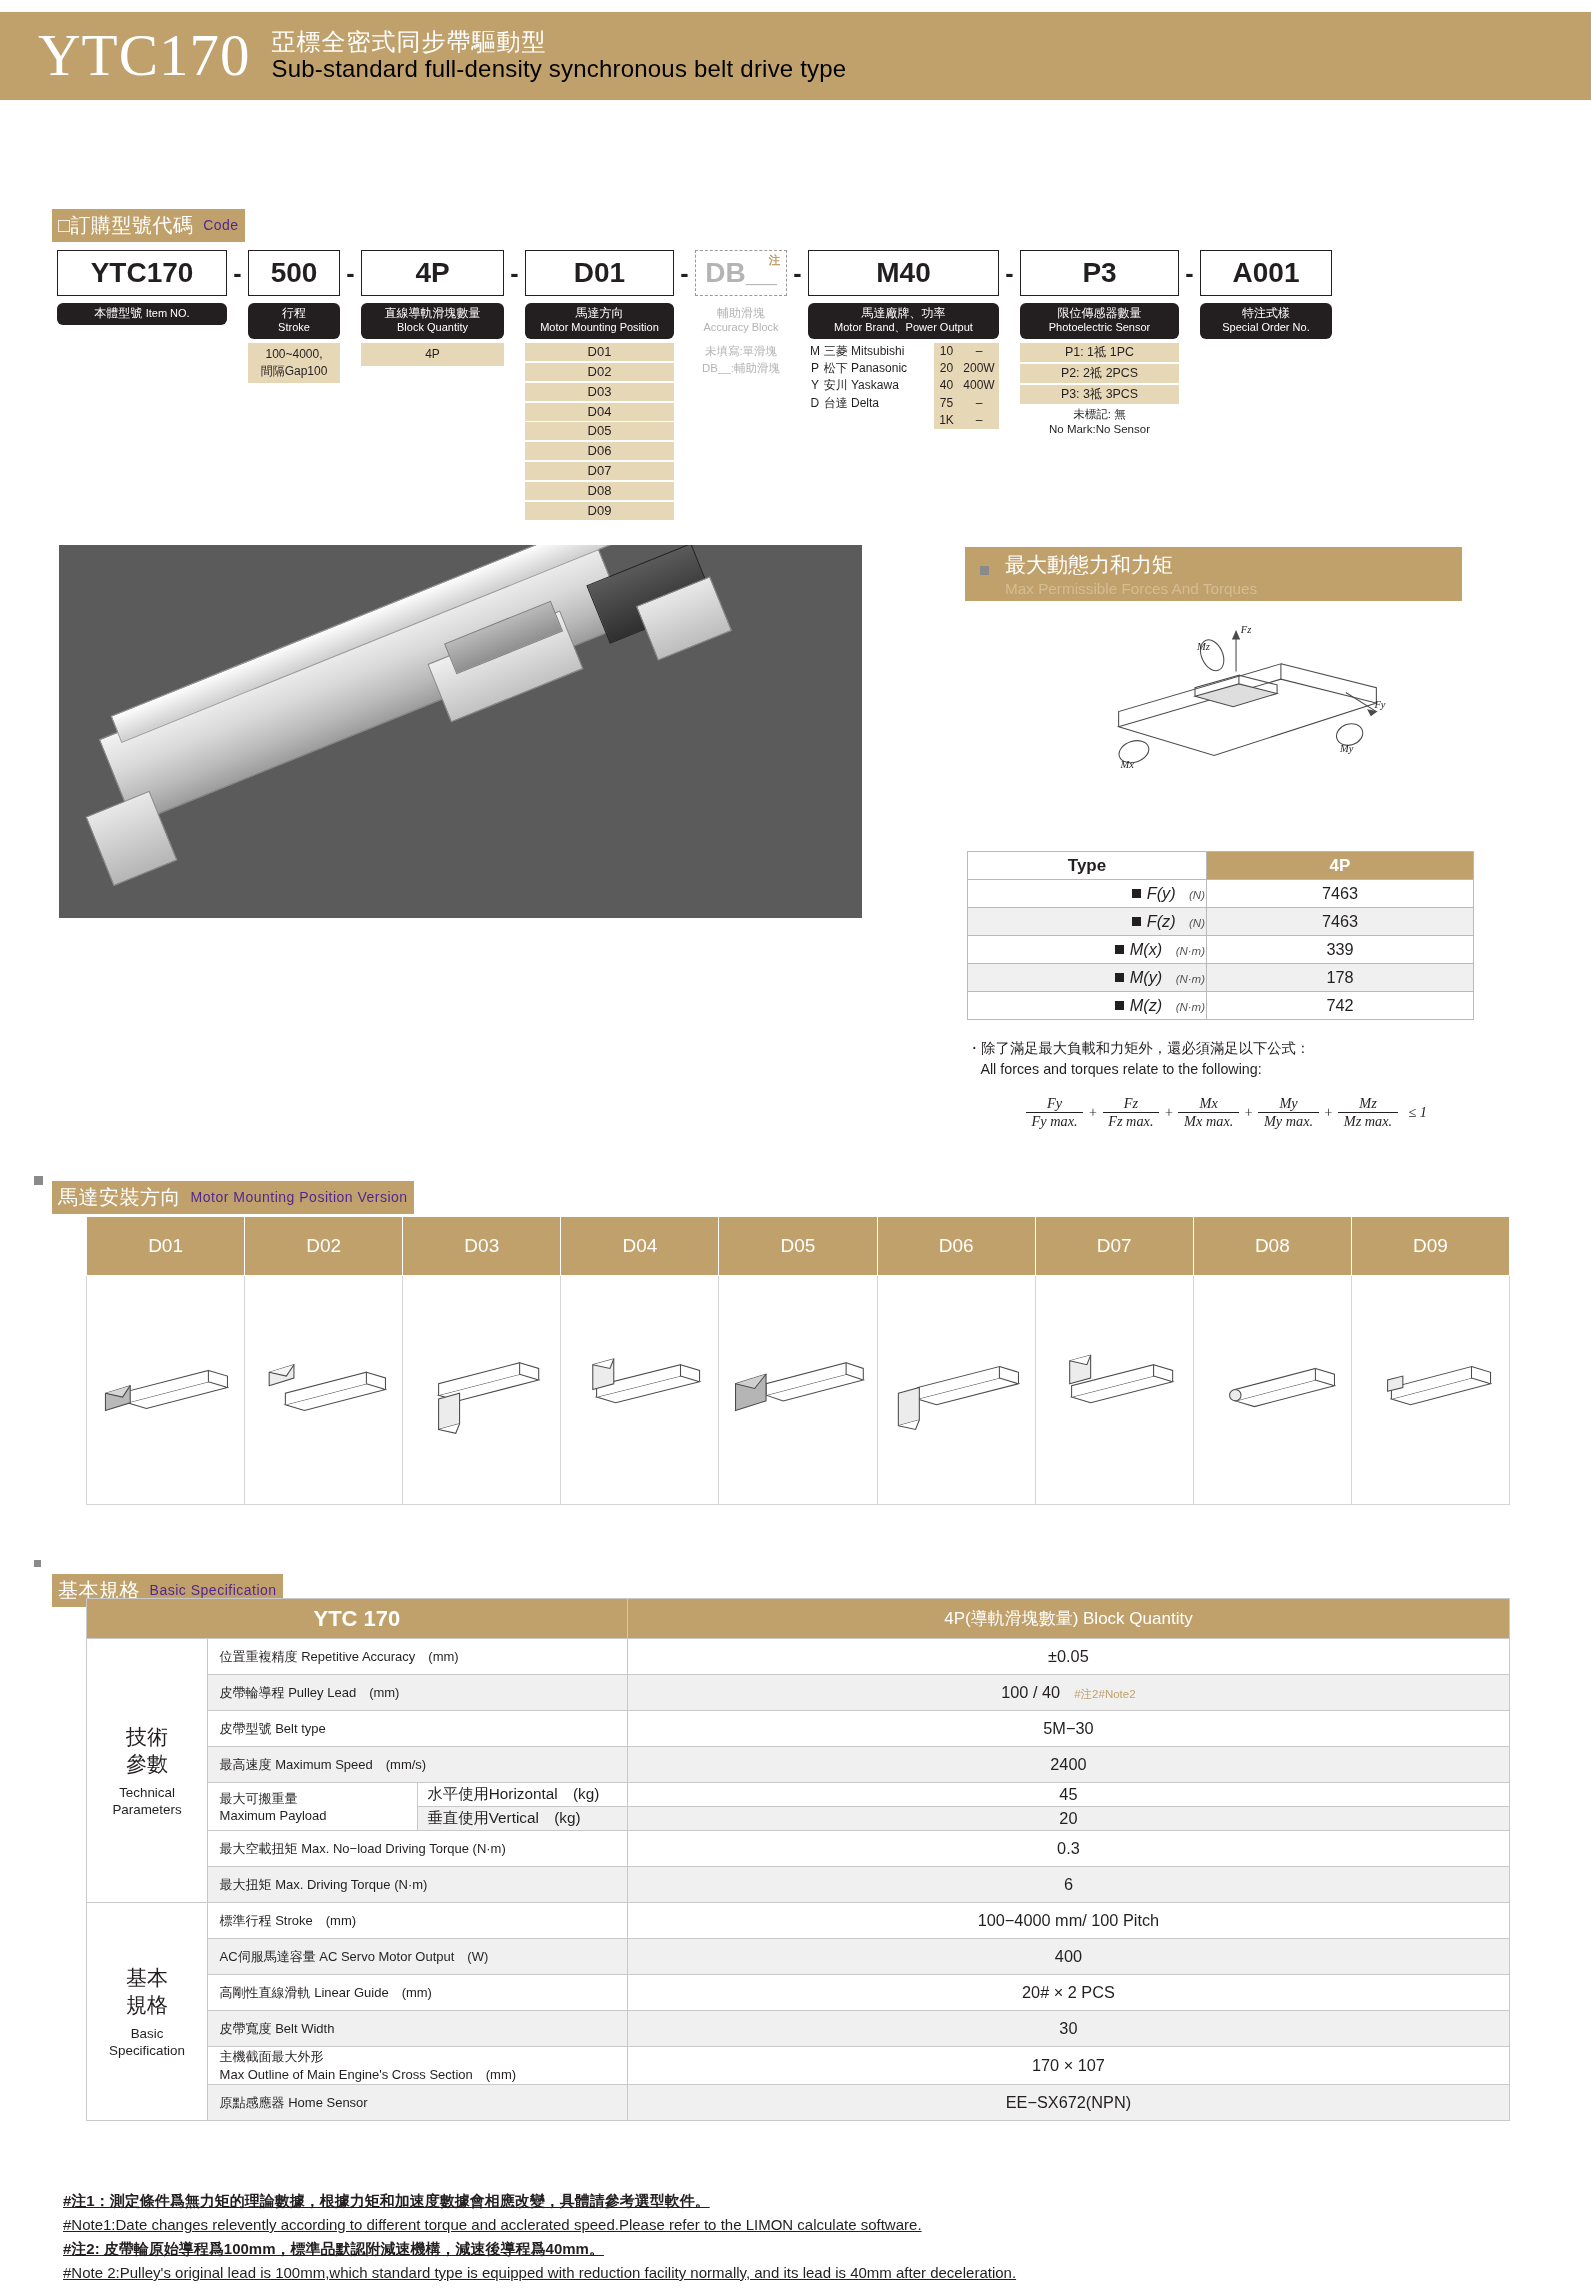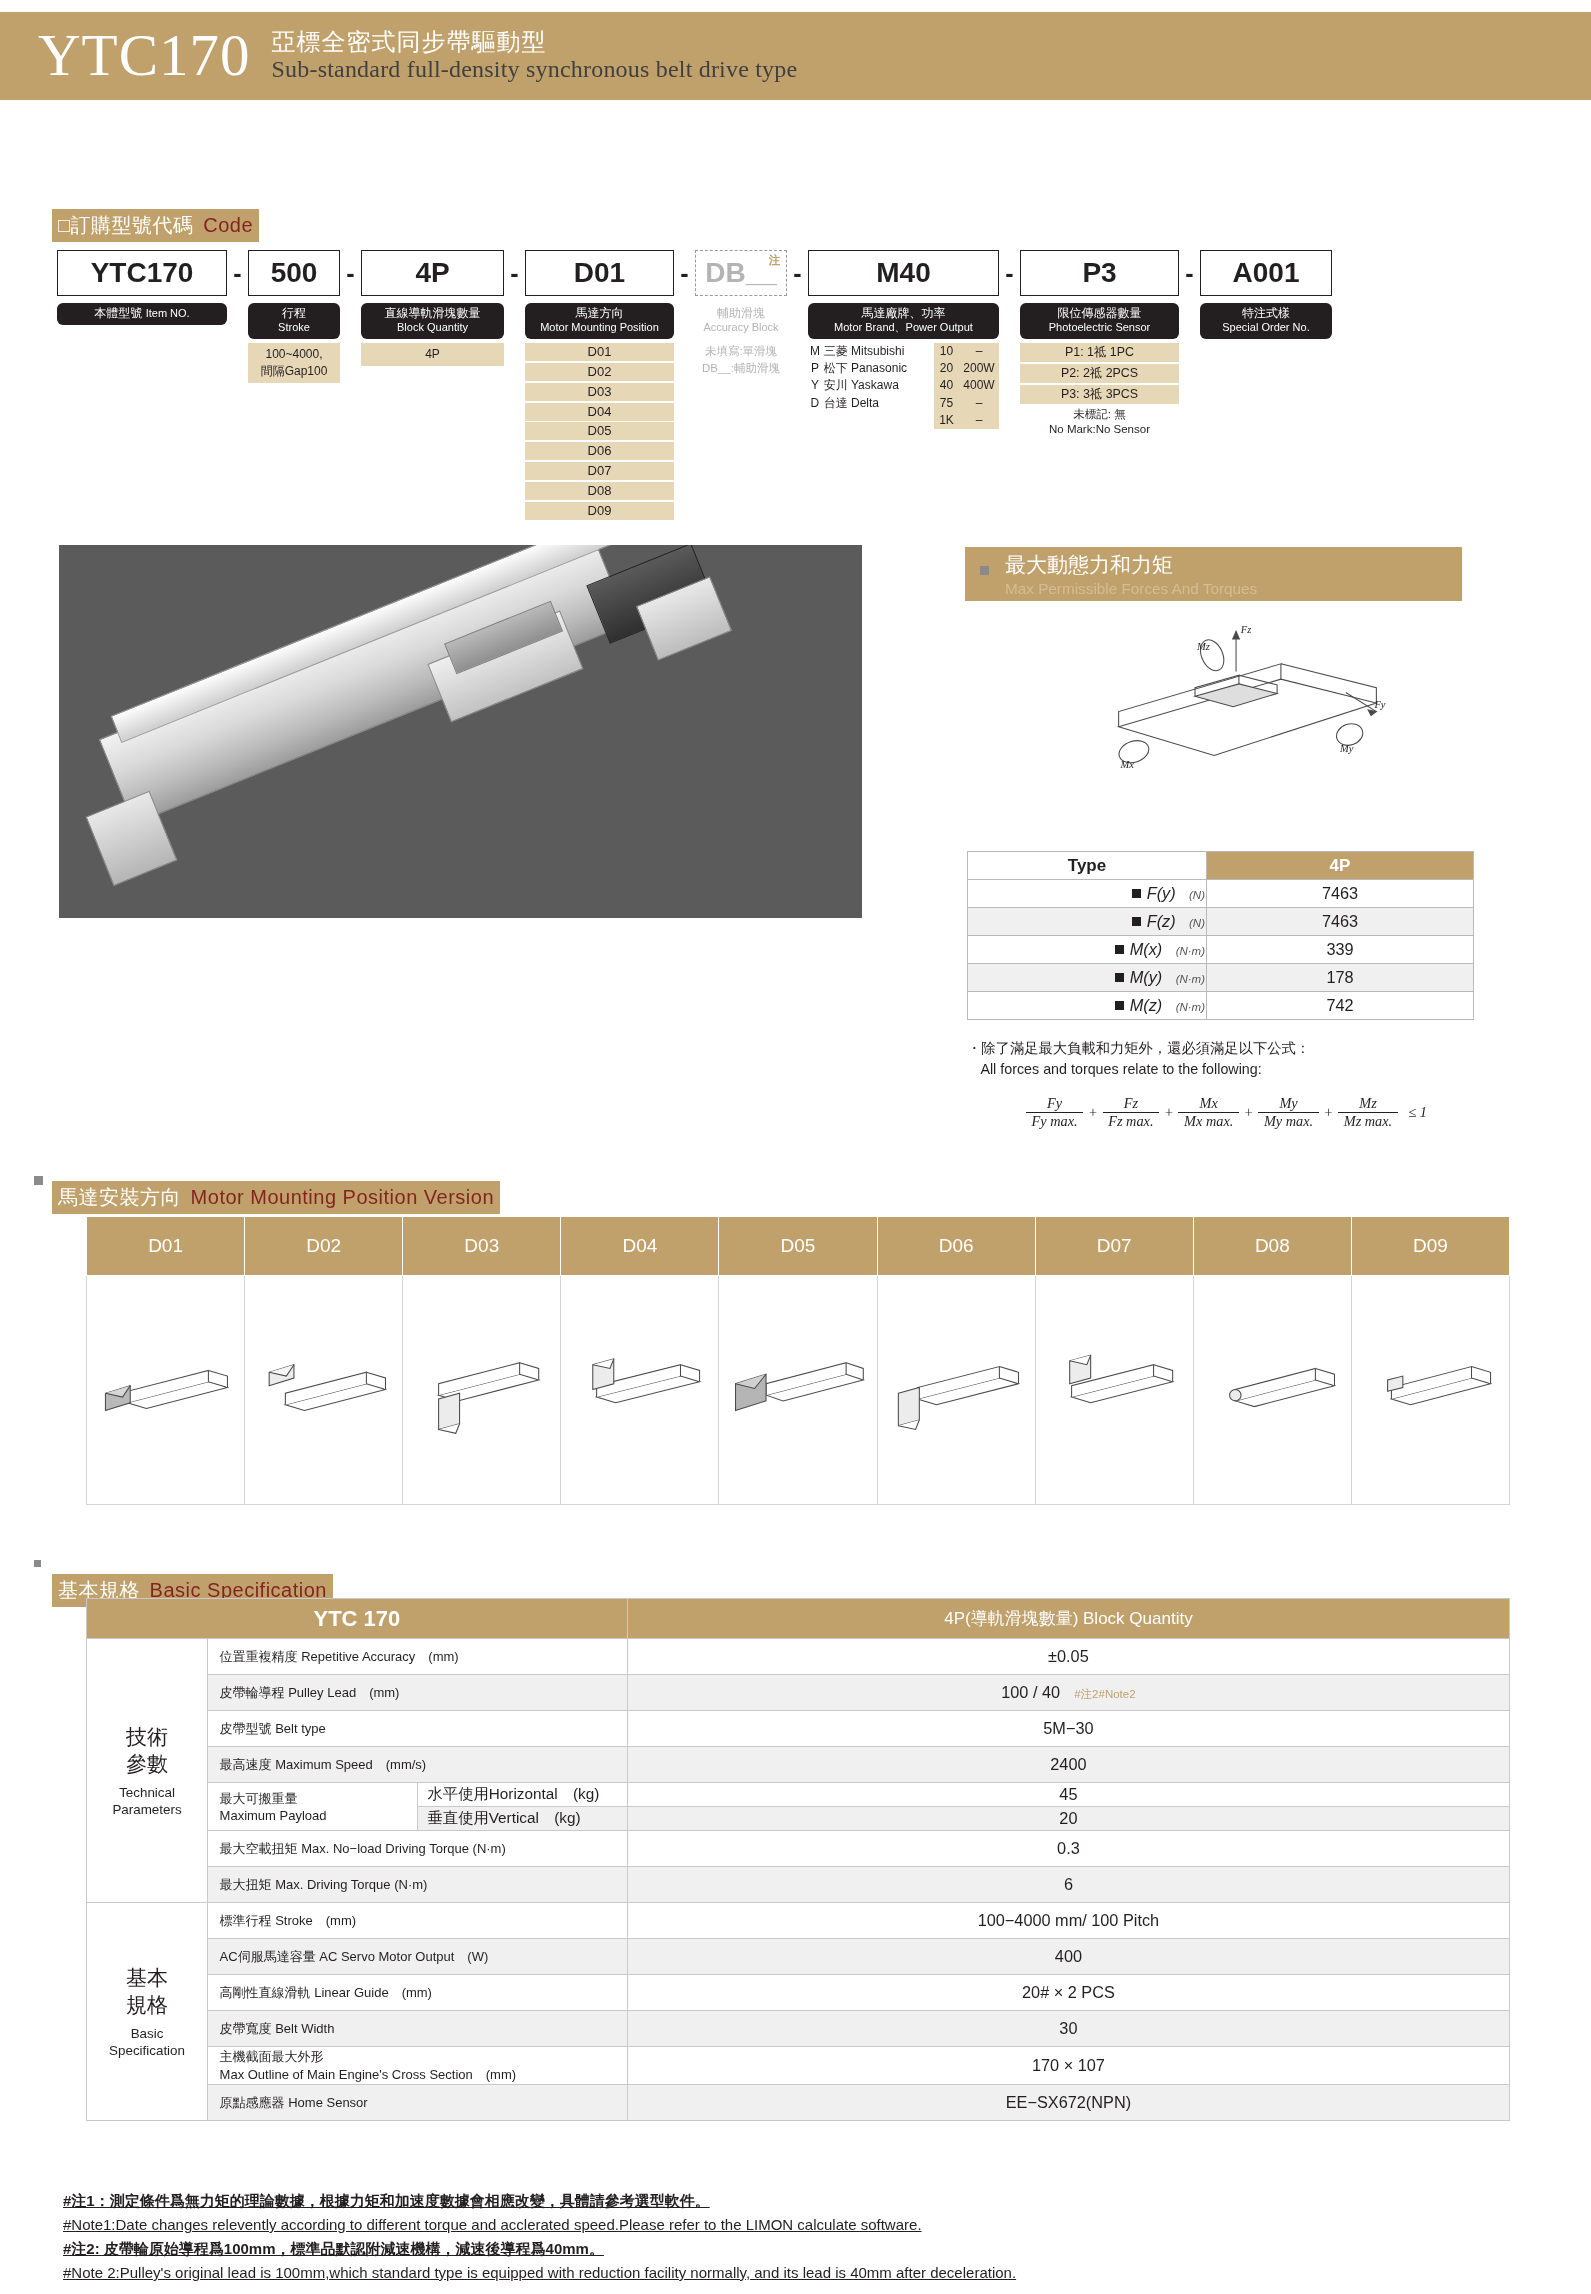--- a/index.html
+++ b/index.html
@@ -21,35 +21,35 @@
     background: #c0a16b;
   }
   .header-inner { display: flex; align-items: center; height: 88px; padding-left: 38px; }
   .hdr-model {
     font-family: "Liberation Serif", serif;
     font-size: 59px; color: #ffffff; letter-spacing: 1px; line-height: 1;
     font-weight: 400;
   }
   .hdr-texts { margin-left: 21px; line-height: 1.12; }
   .hdr-cn { font-size: 24px; color: #ffffff; letter-spacing: 1px; }
-  .hdr-en { font-size: 24px; color: #404040; letter-spacing: 0.2px; font-family: Liberation Serif, serif; }
+  .hdr-en { font-size: 24px; color: #000000; letter-spacing: 0.2px; font-family: Liberation Sans, sans-serif; }
 
   
   .sec-title {
     position: absolute;
     background: #c0a16b;
     color: #ffffff;
     display: flex; align-items: center;
     padding: 0 6px;
     height: 32.5px;
     font-size: 20px;
     letter-spacing: 0.5px;
     margin-top: 22px;
   }
-  .sec-title .en { font-size: 20px; margin-left: 9.6px; color: #7f1d1d; opacity: 0.95; }
+  .sec-title .en { font-size: 14px; margin-left: 9.6px; color: #4c1d95; opacity: 0.95; }
   .sec-bullet {
     position: absolute;
     width: 8.6px; height: 8.6px; background: #8a8a8a;
   }
 
   
   .code-row { position: absolute; left: 57px; top: 250px; display: flex; align-items: flex-start; }
   .code-col { display: flex; flex-direction: column; align-items: stretch; }
   .code-box {
     border: 1.9px solid #231f20;

